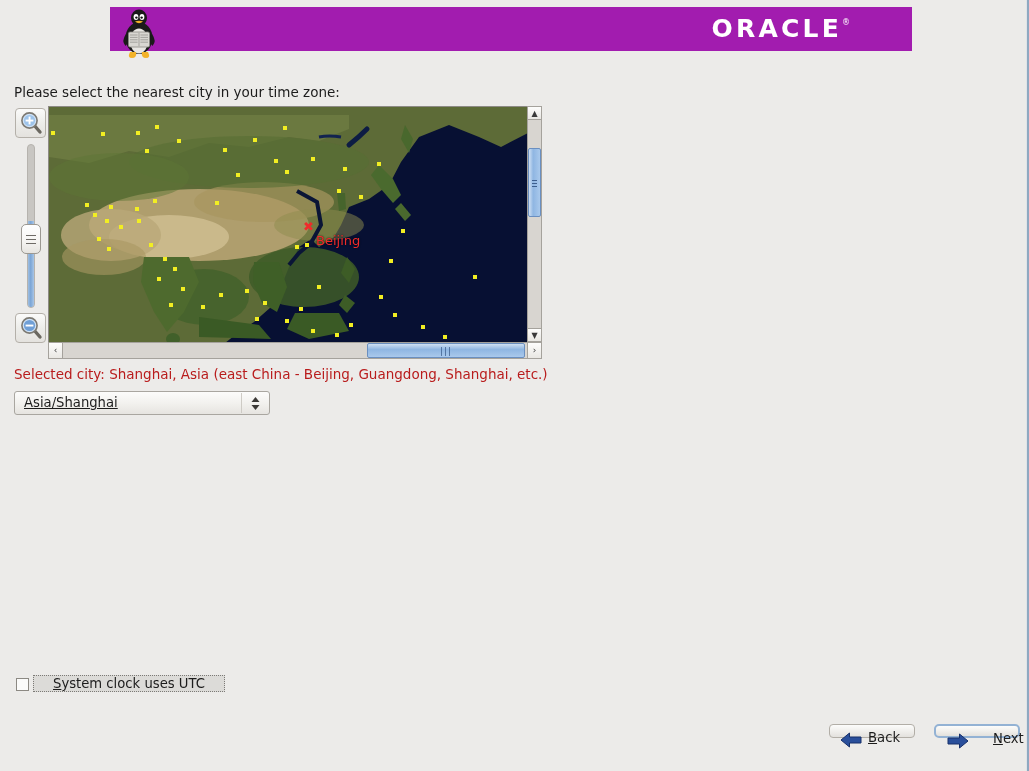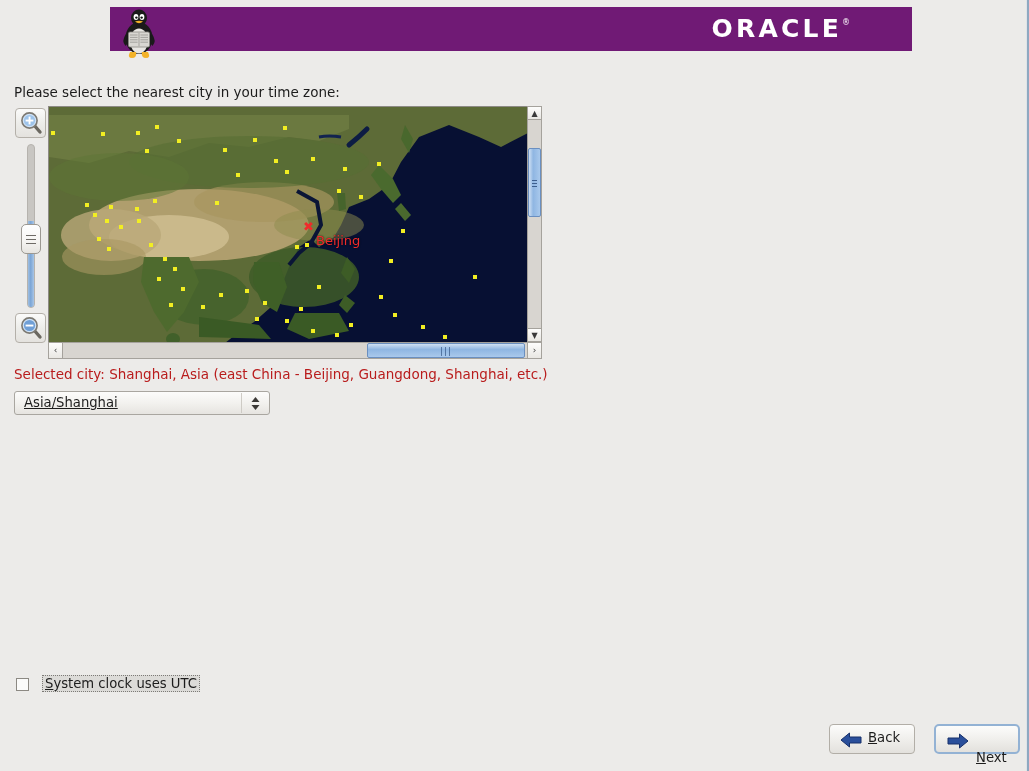--- a/index.html
+++ b/index.html
@@ -30,21 +30,21 @@
     top: 0; right: 2px;
     width: 1px; height: 771px;
     background: #dfe4e8;
   }
 
   
   #banner {
     position: absolute;
     left: 110px; top: 7px;
     width: 802px; height: 44px;
-    background: #701a75;
+    background: #a21caf;
   }
   #oracle-logo {
     position: absolute;
     right: 70px; top: 9px;
     color: #ffffff;
     font-family: "DejaVu Sans", "Liberation Sans", sans-serif;
     font-size: 25px;
     font-weight: bold;
     letter-spacing: 3.2px;
     line-height: 26px;
@@ -299,30 +299,29 @@
     box-sizing: border-box;
   }
   #utc-label {
     position: absolute;
     left: 17px; top: 0px;
     font-size: 13.2px;
     color: #1c1c1c;
     white-space: nowrap;
     border: 1px dotted #7c7a76;
     background: #dcdbd8;
-    padding: 0 2px;
-    margin-left: 9px;
+    padding: 0 19px;
   }
   #utc-label .mn { text-decoration: underline; }
 
   
   .nav-btn {
     position: absolute;
     top: 724px;
-    height: 30px;
+    height: 14px;
     border: 1px solid #b2aea7;
     border-radius: 4px;
     background: linear-gradient(to bottom, #fcfcfb 0%, #f0efec 50%, #e3e1dd 100%);
     box-sizing: border-box;
   }
   #back-btn { left: 829px; width: 86px; }
   #next-btn {
     left: 934px; width: 86px;
     border: 2px solid #93b2d4;
     border-radius: 5px;
@@ -330,21 +329,21 @@
   .nav-arrow { position: absolute; top: 7px; }
   #back-arrow { left: 10px; }
   #next-arrow { left: 11px; }
   .nav-label {
     position: absolute;
     top: 5px;
     font-size: 13.2px;
     color: #1c1c1c;
   }
   #back-label { left: 38px; }
-  #next-label { left: 40px; margin-top: 19px; }
+  #next-label { left: 57px; }
   .nav-label .mn { text-decoration: underline; }
 </style>
 </head>
 <body>
 
 <div id="win-border-right2"></div>
 <div id="win-border-right"></div>
 
 <div id="banner">
   <div id="oracle-logo">ORACLE</div>

